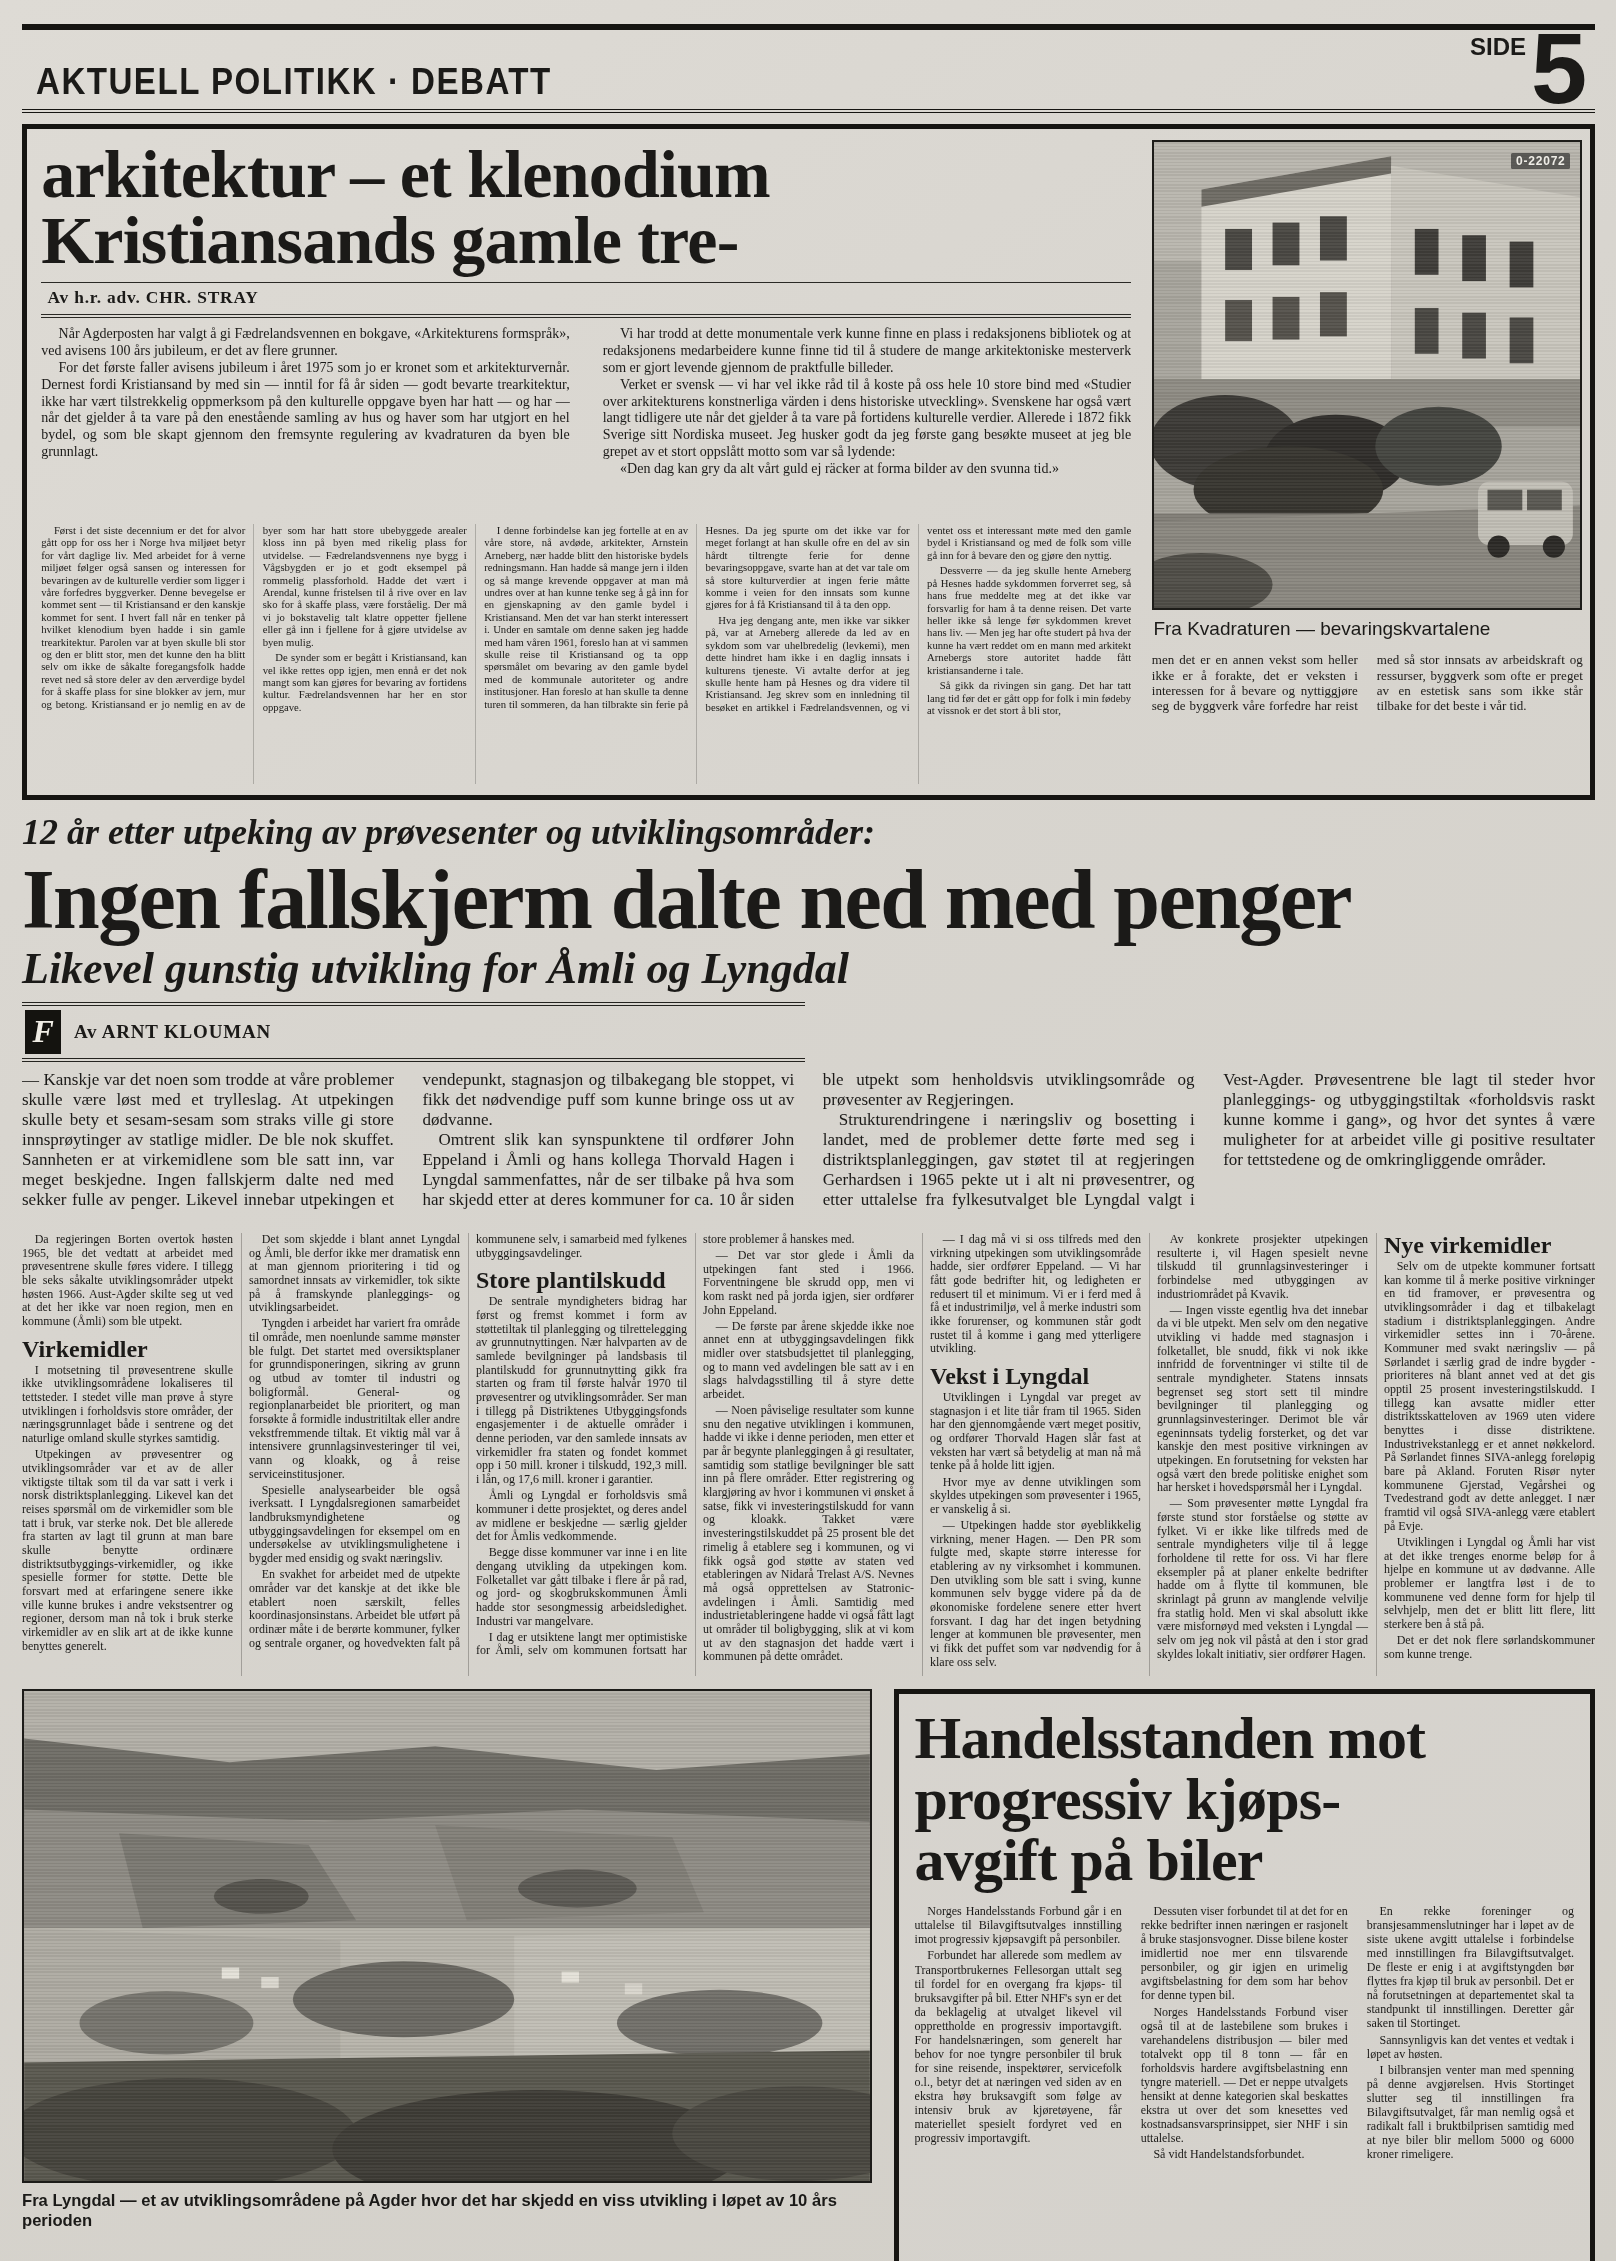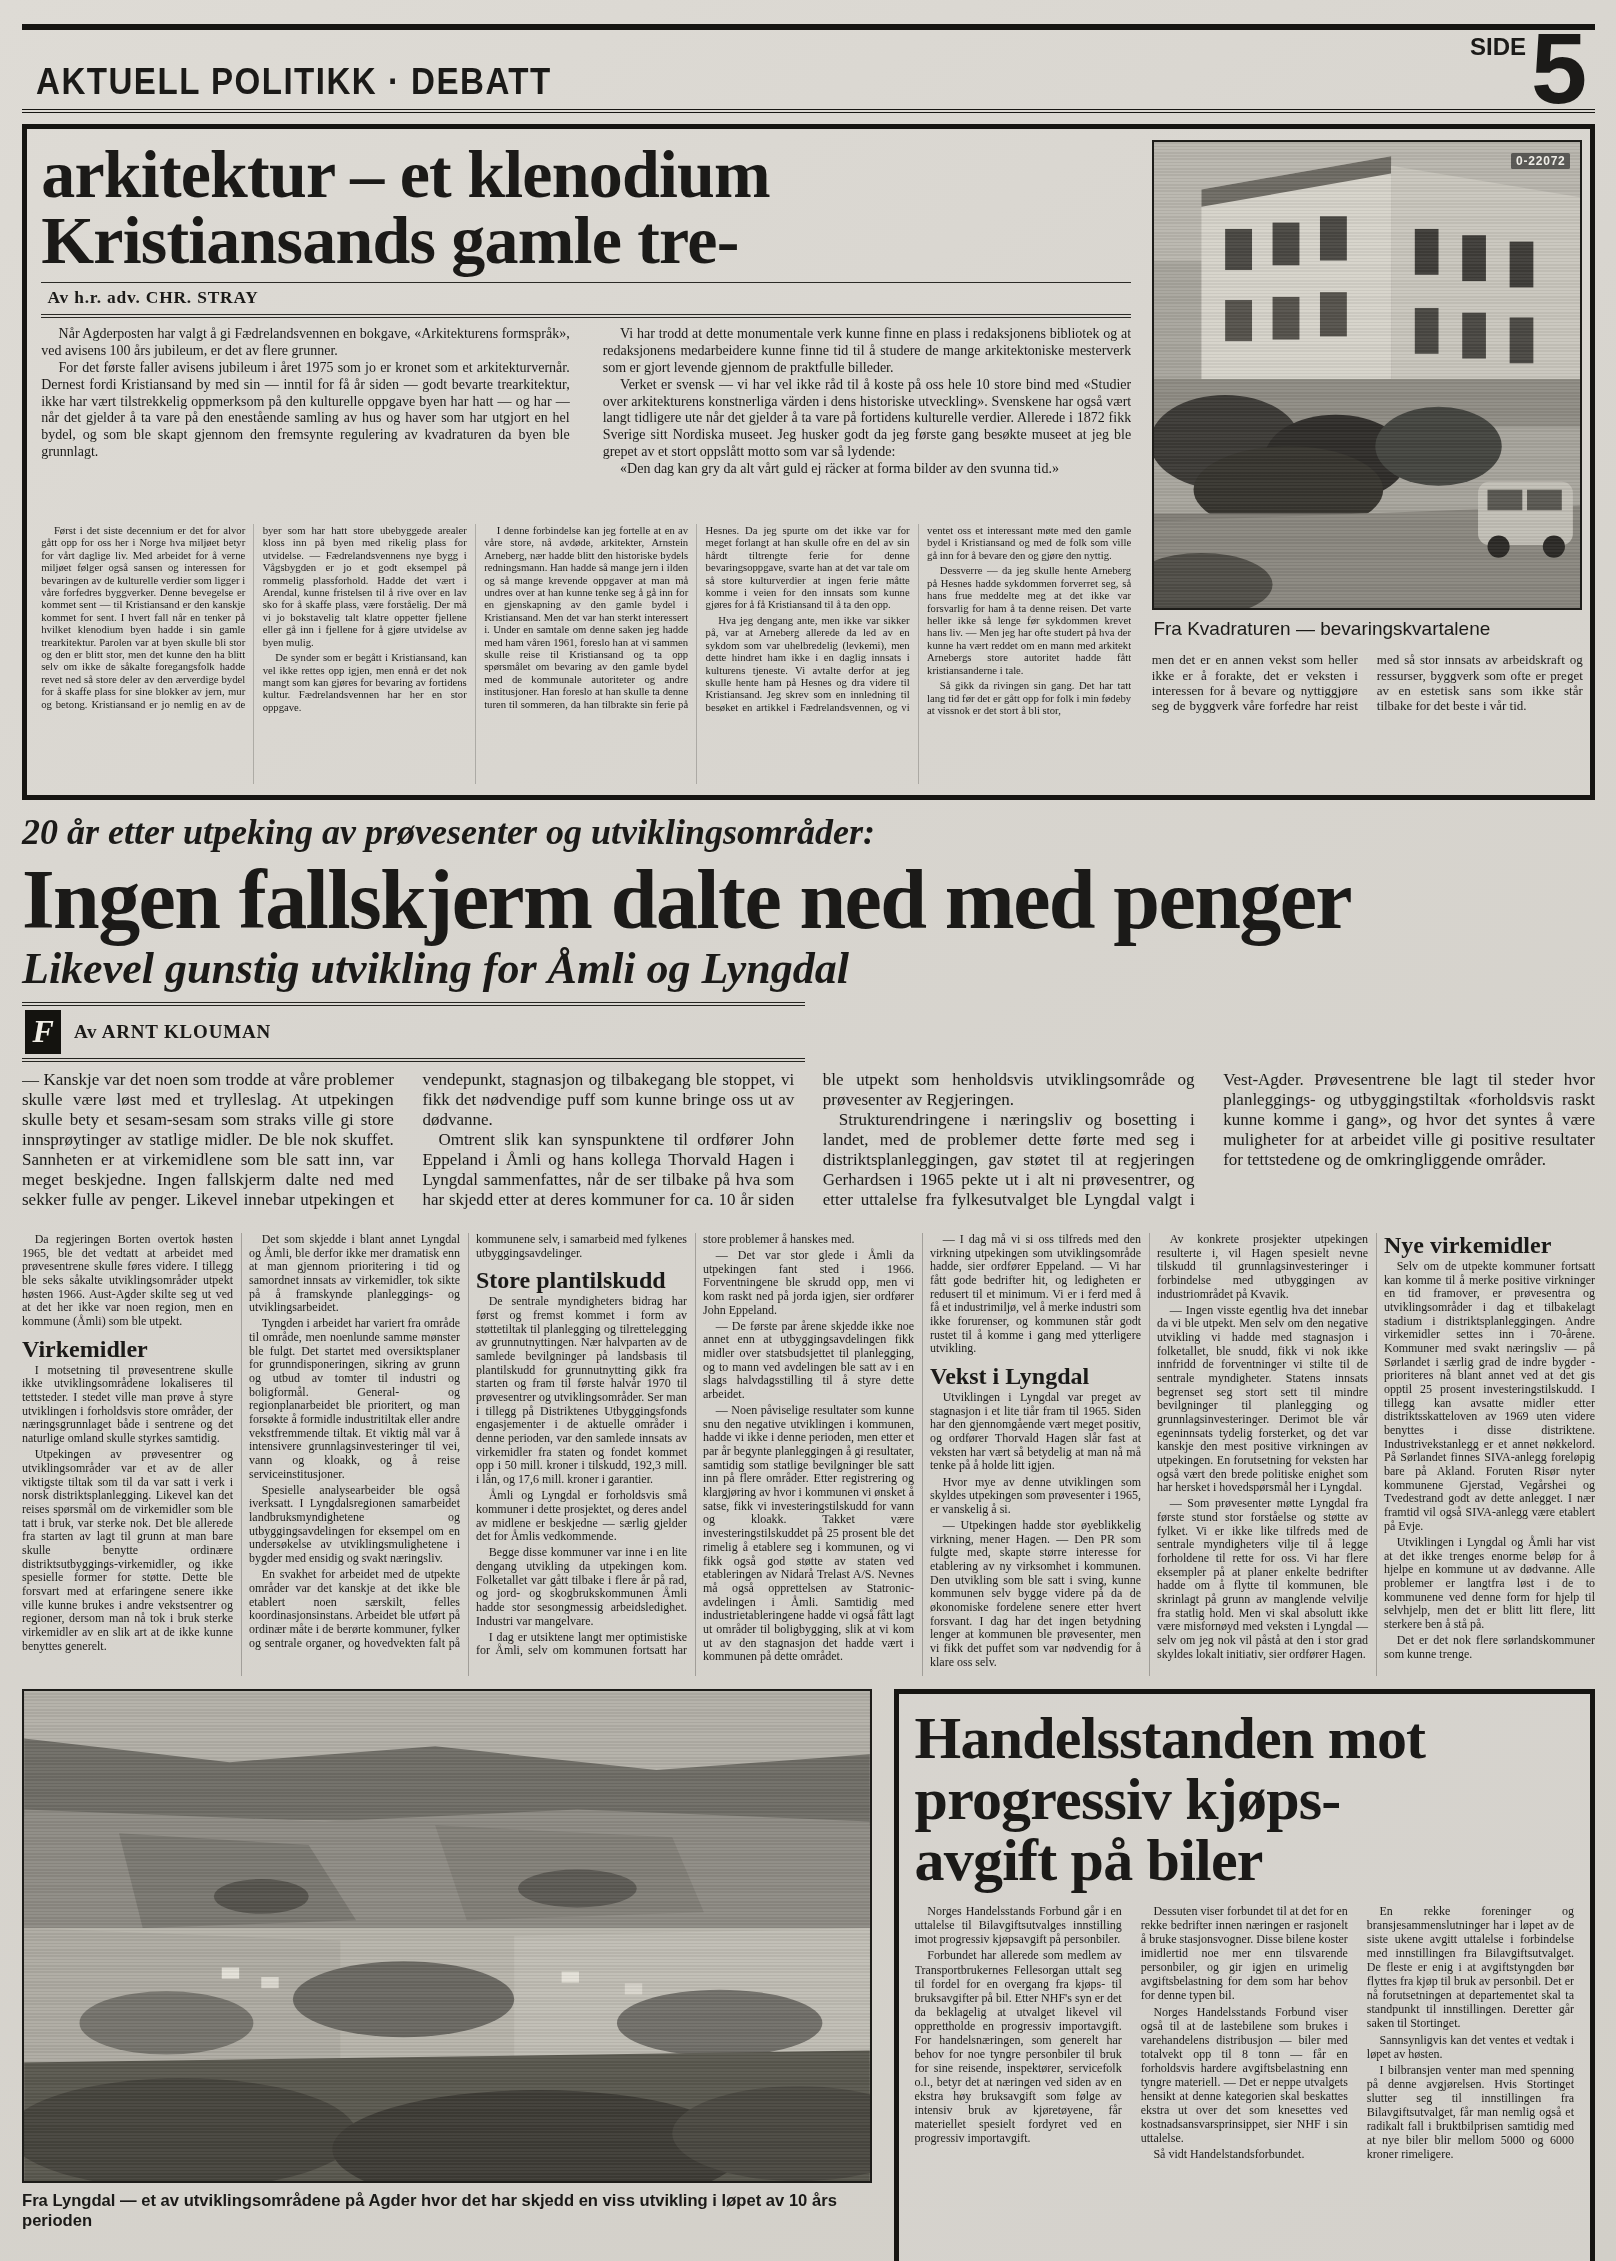--- a/index.html
+++ b/index.html
@@ -184,21 +184,21 @@
         <div class="plate-label">0-22072</div>
       </div>
       <div class="a1-caption">Fra Kvadraturen — bevaringskvartalene</div>
       <div class="a1-cont">
           <p>men det er en annen vekst som heller ikke er å forakte, det er veksten i interessen for å bevare og nyttiggjøre seg de byggverk våre forfedre har reist med så stor innsats av arbeidskraft og ressurser, byggverk som ofte er preget av en estetisk sans som ikke står tilbake for det beste i vår tid.</p>
         </div>
     </div>
   </div>
 
   <div class="article2">
-    <div class="a2-kicker">20 år etter utpeking av prøvesenter og utviklingsområder:</div>
+    <div class="a2-kicker">12 år etter utpeking av prøvesenter og utviklingsområder:</div>
     <div class="a2-title">Ingen fallskjerm dalte ned med penger</div>
     <div class="a2-subtitle">Likevel gunstig utvikling for Åmli og Lyngdal</div>
     <div class="a2-byline">
       <div class="fv-logo">F</div>
       <div class="a2-byline-name">Av ARNT KLOUMAN</div>
     </div>
     <div class="a2-lead">
         <p>— Kanskje var det noen som trodde at våre problemer skulle være løst med et trylleslag. At utpekingen skulle bety et sesam-sesam som straks ville gi store innsprøytinger av statlige midler. De ble nok skuffet. Sannheten er at virkemidlene som ble satt inn, var meget beskjedne. Ingen fallskjerm dalte ned med sekker fulle av penger. Likevel innebar utpekingen et vendepunkt, stagnasjon og tilbakegang ble stoppet, vi fikk det nødvendige puff som kunne bringe oss ut av dødvanne.</p>
         <p>Omtrent slik kan synspunktene til ordfører John Eppeland i Åmli og hans kollega Thorvald Hagen i Lyngdal sammenfattes, når de ser tilbake på hva som har skjedd etter at deres kommuner for ca. 10 år siden ble utpekt som henholdsvis utviklingsområde og prøvesenter av Regjeringen.</p>
         <p>Strukturendringene i næringsliv og bosetting i landet, med de problemer dette førte med seg i distriktsplanleggingen, gav støtet til at regjeringen Gerhardsen i 1965 pekte ut i alt ni prøvesentrer, og etter uttalelse fra fylkesutvalget ble Lyngdal valgt i Vest-Agder. Prøvesentrene ble lagt til steder hvor planleggings- og utbyggingstiltak «forholdsvis raskt kunne komme i gang», og hvor det syntes å være muligheter for at arbeidet ville gi positive resultater for tettstedene og de omkringliggende områder.</p>

